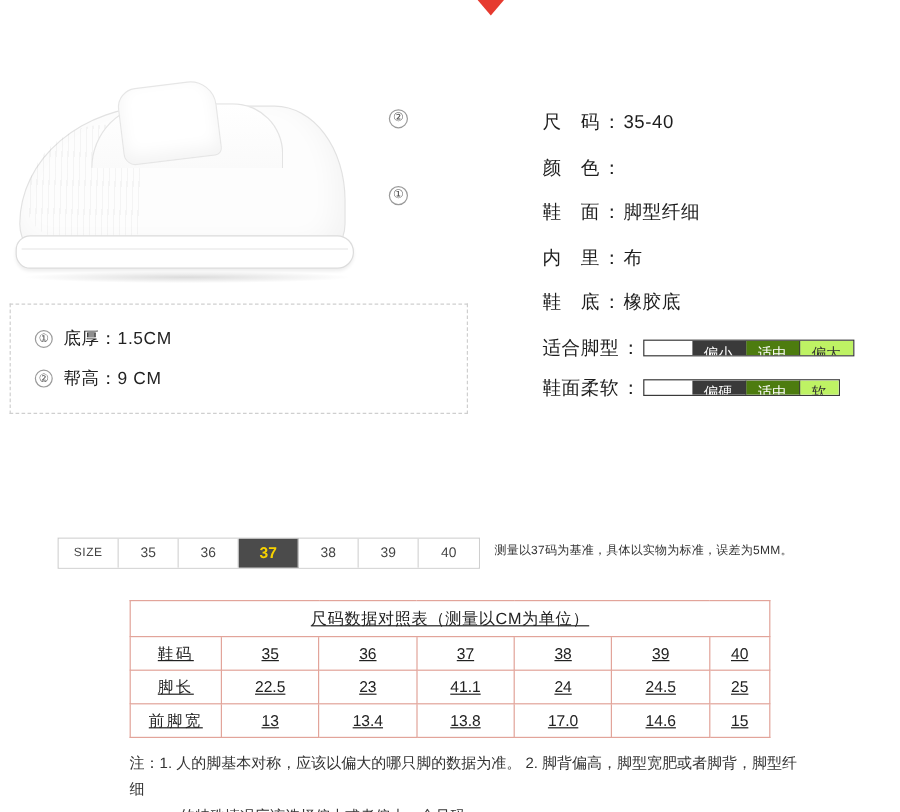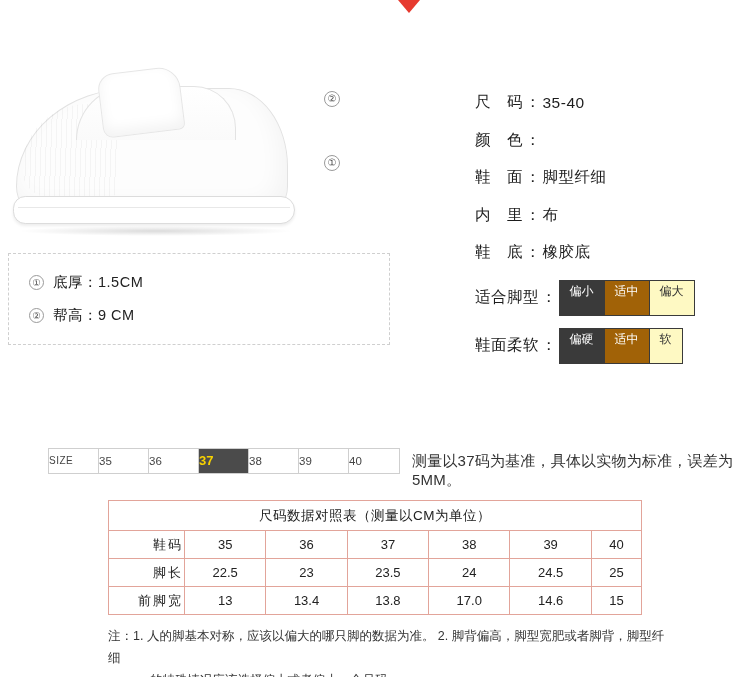--- a/index.html
+++ b/index.html
@@ -120,102 +120,102 @@
   
   .attrs {
     position: absolute; left: 452px; top: 92px;
     width: 296px;
   }
   .attr-line {
     display: flex; align-items: center;
     font-size: 15.5px; color: #1d1d1d;
     margin-bottom: 16.5px;
     white-space: nowrap;
-    margin-left: 23px;
   }
   .attr-label { letter-spacing: 0.5px; }
   .attr-colon { margin: 0 2px 0 2px; }
   .attr-value { letter-spacing: 0.5px; }
 
   .attr-line.pill-line { margin-bottom: 12px; }
   .pill-group {
     display: inline-flex;
     border: 1px solid #3a3a3a;
-    height: 36px;
+    height: 14px;
     overflow: hidden;
+    padding-left: 40px;
   }
   .pill {
     font-size: 12px;
     line-height: 20px;
     padding: 0 10px;
-    background: #fef9c3;
+    background: #bef264;
     color: #333;
     border-right: 1px solid #3a3a3a;
   }
   .pill:last-child { border-right: none; }
   .pill.active {
-    background: #a16207;
+    background: #4d7c0f;
     color: #ffffff;
   }
   .pill.dark { background: #3a3a3a; color: #ffffff; }
 
   
   .size-strip {
     position: absolute; left: 48px; top: 448px;
     display: flex;
     border: 1px solid #cfcfcf;
     height: 26px;
   }
   .size-cell {
     width: 50px;
     line-height: 24px;
-    text-align: left;
+    text-align: center;
     font-size: 11.5px;
     color: #444;
     border-right: 1px solid #cfcfcf;
     background: #fff;
   }
   .size-cell:last-child { border-right: none; }
   .size-cell.head { font-size: 10px; color: #444; letter-spacing: 0.5px; }
   .size-cell.sel {
     background: #4b4b4b;
     color: #f7d200;
     font-weight: bold;
     font-size: 13px;
   }
   .strip-note {
     position: absolute; left: 412px; top: 452px;
-    font-size: 15px; color: #333;
+    font-size: 10px; color: #333;
     letter-spacing: 0.2px;
   }
 
   
   .meas-table {
     position: absolute; left: 108px; top: 500px;
     width: 534px;
     border-collapse: collapse;
     border: 1px solid #e2a49a;
     background: #fff;
+    text-decoration: underline;
   }
   .meas-table td {
     border: 1px solid #e2a49a;
     height: 28px;
     text-align: center;
     font-size: 13px;
     color: #222;
   }
   .meas-table .title-cell {
     font-size: 13.5px;
     letter-spacing: 0.5px;
     height: 30px;
   }
   .meas-table .rowhead {
     width: 76px;
     letter-spacing: 2px;
-    text-align: right;
   }
 
   
   .footnote {
     position: absolute; left: 108px; top: 625px;
     width: 560px;
     font-size: 12.5px;
     color: #333;
     line-height: 22px;
   }
@@ -329,21 +329,21 @@
       <td>36</td>
       <td>37</td>
       <td>38</td>
       <td>39</td>
       <td>40</td>
     </tr>
     <tr>
       <td class="rowhead">脚长</td>
       <td>22.5</td>
       <td>23</td>
-      <td>23.5</td>
+      <td>41.1</td>
       <td>24</td>
       <td>24.5</td>
       <td>25</td>
     </tr>
     <tr>
       <td class="rowhead">前脚宽</td>
       <td>13</td>
       <td>13.4</td>
       <td>13.8</td>
       <td>17.0</td>

